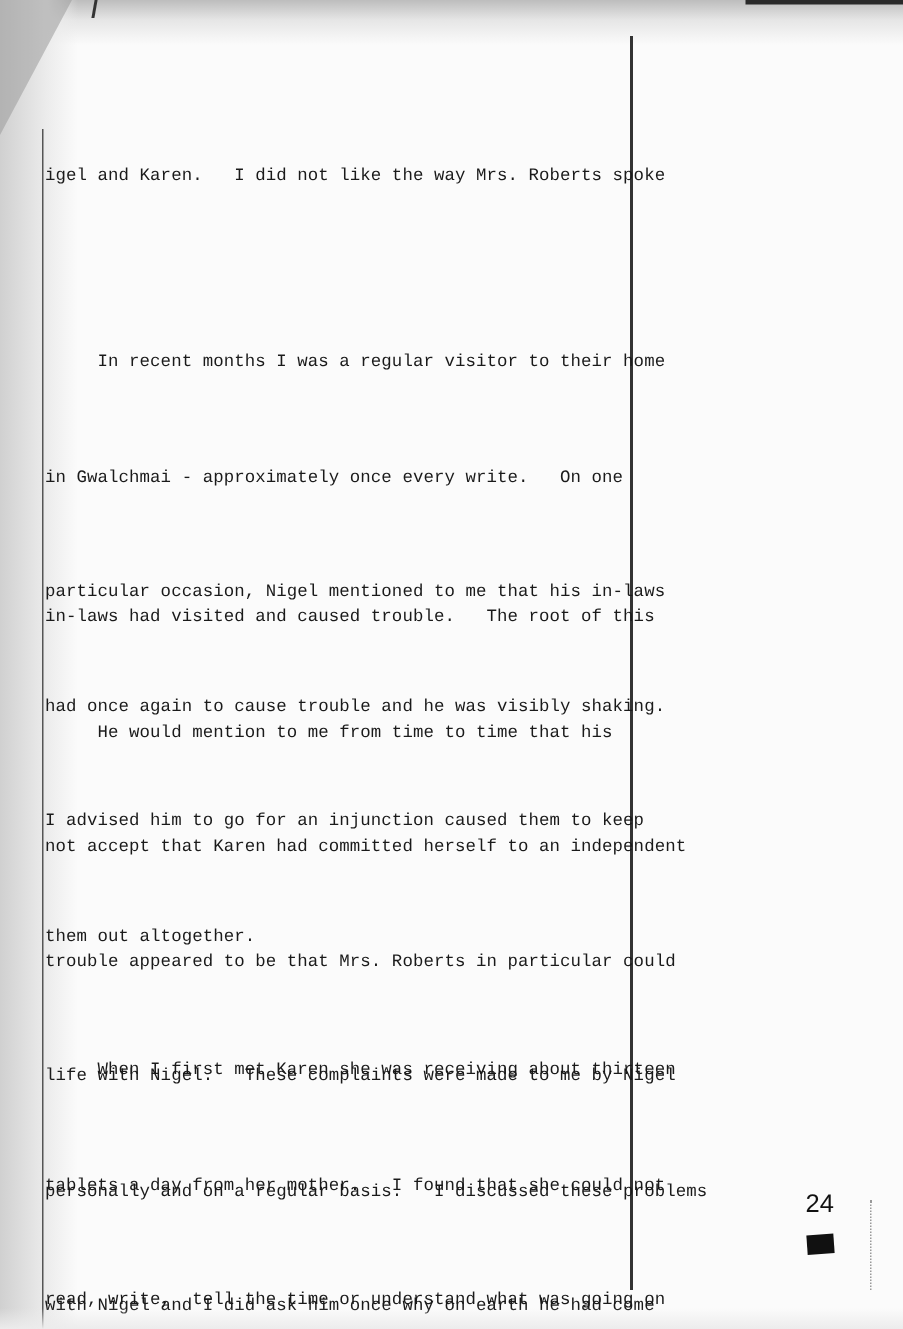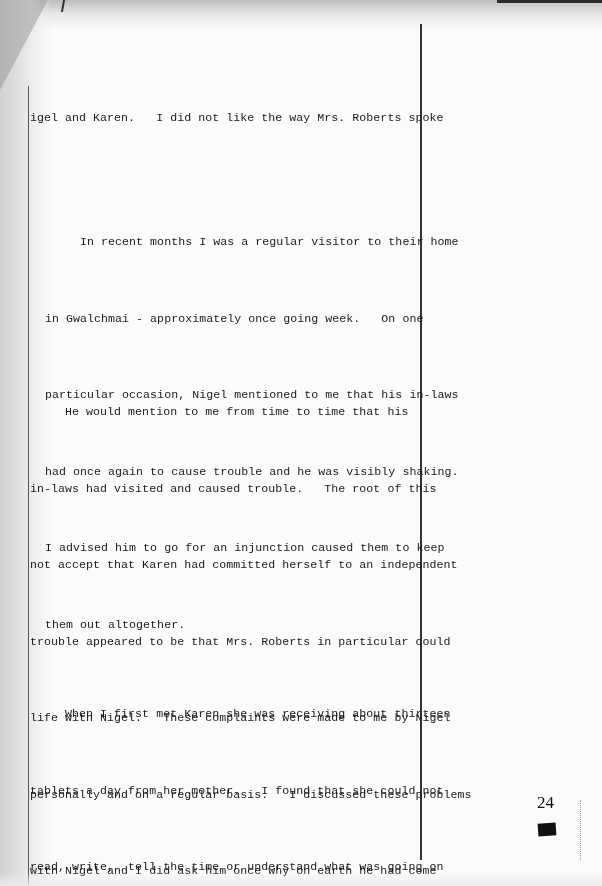--- a/index.html
+++ b/index.html
@@ -36,21 +36,21 @@
     .right-border-line {
       position: absolute; left: 420px; top: 24px; width: 1.5px; height: 836px; background: #333;
     }
     .text-block {
       position: absolute; left: 30px; width: 400px;
       font-size: 11.6px; line-height: 25.5px; white-space: pre; letter-spacing: 0.05px;
     }
     .line { display: block; height: 25.5px; }
     .page-number {
       position: absolute; left: 537px; top: 793px; font-size: 17px;
-      font-family: Liberation Serif, serif; color: #111;
+      font-family: Liberation Sans, sans-serif; color: #111;
     }
     .stamp {
       position: absolute; left: 538px; top: 823px; width: 18px; height: 13px;
       background: #111; transform: rotate(-4deg);
     }
     .right-dots {
       position: absolute; left: 580px; top: 800px; width: 1px; height: 60px;
       border-left: 1px dotted #999;
     }
     .bottom-shadow {
@@ -66,32 +66,32 @@
 <div class="fold-corner"></div>
 <div class="top-right-edge"></div>
 <div class="staple"></div>
 <div class="left-border-line"></div>
 <div class="right-border-line"></div>
 
 <div class="text-block" style="top:54px;">
   <span class="line">igel and Karen.   I did not like the way Mrs. Roberts spoke</span>
 </div>
 
-<div class="text-block" style="top:178px;padding-left:15px;">
+<div class="text-block" style="top:178px;">
   <span class="line">     In recent months I was a regular visitor to their home</span>
-  <span class="line">in Gwalchmai - approximately once going week.   On one</span>
+  <span class="line">in Gwalchmai - approximately once every write.   On one</span>
   <span class="line">particular occasion, Nigel mentioned to me that his in-laws</span>
   <span class="line">had once again to cause trouble and he was visibly shaking.</span>
   <span class="line">I advised him to go for an injunction caused them to keep</span>
   <span class="line">them out altogether.</span>
 </div>
 
 <div class="text-block" style="top:348px;">
+  <span class="line">in-laws had visited and caused trouble.   The root of this</span>
   <span class="line">     He would mention to me from time to time that his</span>
-  <span class="line">in-laws had visited and caused trouble.   The root of this</span>
   <span class="line">not accept that Karen had committed herself to an independent</span>
   <span class="line">trouble appeared to be that Mrs. Roberts in particular could</span>
   <span class="line">life with Nigel.   These complaints were made to me by Nigel</span>
   <span class="line">personally and on a regular basis.   I discussed these problems</span>
   <span class="line">with Nigel and I did ask him once why on earth he had come</span>
   
   
   
   
 </div>

